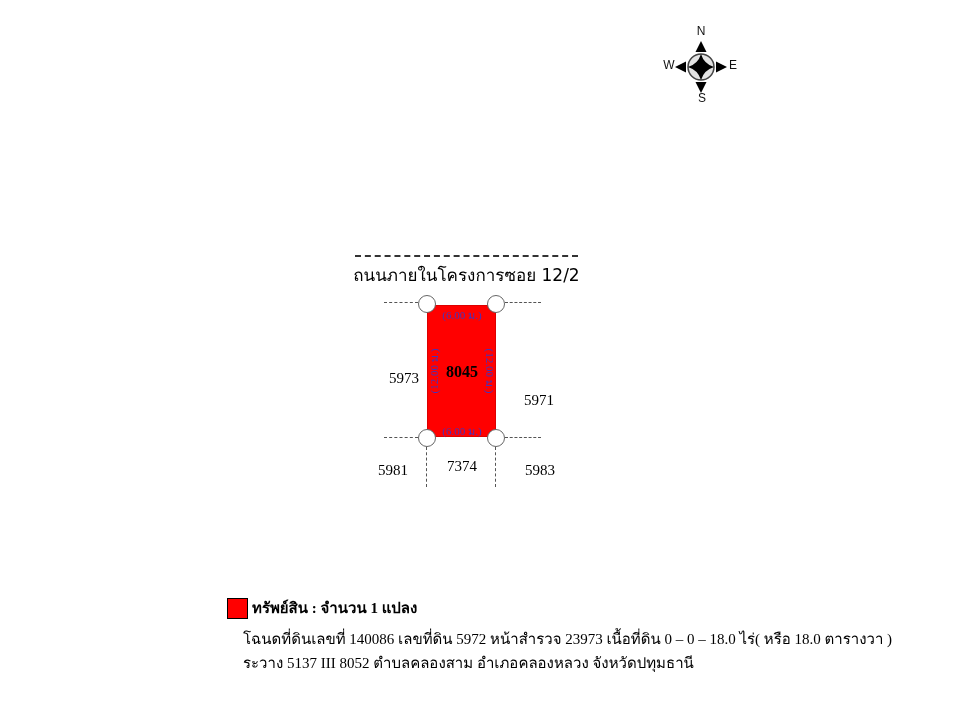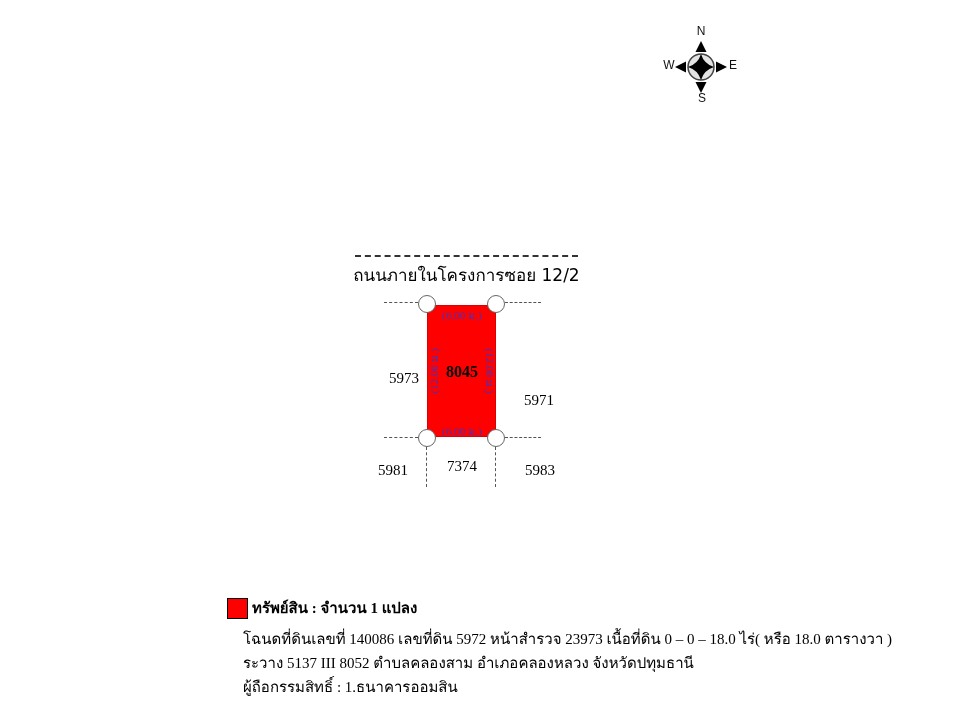--- a/index.html
+++ b/index.html
@@ -101,16 +101,15 @@
   <div class="abs ctr plot-number" style="left:462px;top:466px;">7374</div>
   <div class="abs ctr plot-number" style="left:540px;top:470px;">5983</div>
 
   <div id="legend" class="abs" style="left:227px;top:596px;">
     <div id="legend-header">
       <div id="legend-swatch"></div>
       <div id="legend-title">ทรัพย์สิน : จำนวน 1 แปลง</div>
     </div>
     <div class="legend-line">โฉนดที่ดินเลขที่ 140086 เลขที่ดิน 5972 หน้าสำรวจ 23973 เนื้อที่ดิน 0 – 0 – 18.0 ไร่( หรือ 18.0 ตารางวา )</div>
     <div class="legend-line">ระวาง 5137 III 8052  ตำบลคลองสาม  อำเภอคลองหลวง  จังหวัดปทุมธานี</div>
-    <div class="legend-line">ผู้ถือกรรมสิทธิ์ : 1.ธนาคารออมสิน</div>
   </div>
 
 </div>
 
 </body></html>

